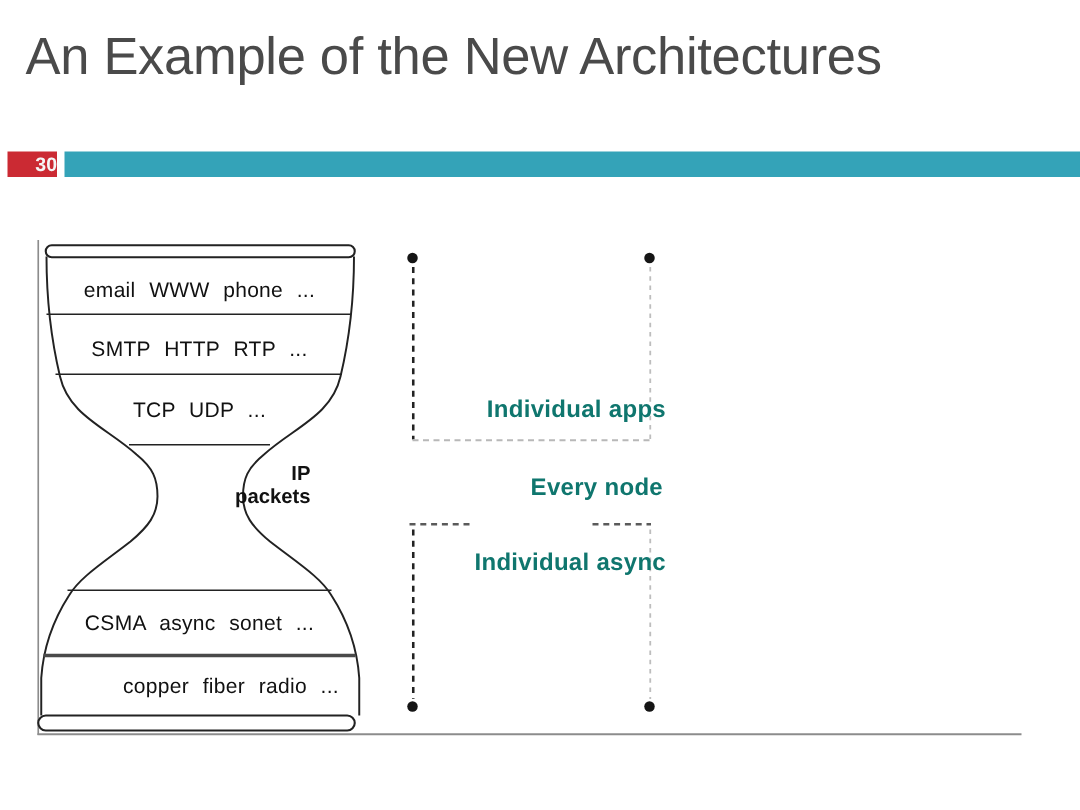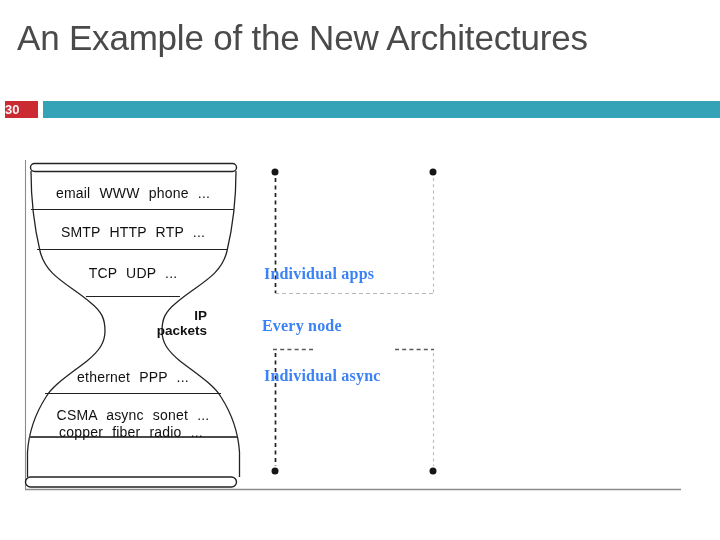--- a/index.html
+++ b/index.html
@@ -26,21 +26,21 @@
     left: 5px;
     top: 101px;
     width: 33px;
     height: 17px;
     background: var(--badge, #cb2a33);
     color: #f5f5f5;
     font-size: 13px;
     font-weight: bold;
     display: flex;
     align-items: center;
-    justify-content: flex-start;
+    justify-content: flex-end;
   }
   .accent-bar {
     position: absolute;
     left: 43px;
     top: 101px;
     width: 677px;
     height: 17px;
     background: var(--accent, #34a3b8);
   }
   svg.figure {
@@ -66,27 +66,26 @@
     width: 152px;
     text-align: right;
     font-size: 13.5px;
     line-height: 15px;
     font-weight: bold;
     color: #111;
   }
   .annot {
     position: absolute;
     width: 180px;
-    text-align: left;
+    text-align: right;
     font-size: 16px;
     font-weight: bold;
-    color: #3b82f6;
+    color: #0f766e;
     letter-spacing: 0.2px;
     white-space: nowrap;
-    font-family: Liberation Serif, serif;
   }
 </style>
 </head>
 <body>
 
 <div class="slide">
 
   <div class="title">
     <div>An Example of the New Architectures</div>
   </div>
@@ -130,21 +129,20 @@
 
   <div class="glass-label" style="left:30px; top:224px; width:206px;">SMTP HTTP RTP ...</div>
   <div class="glass-label" style="left:30px; top:185px; width:206px;">email WWW phone ...</div>
   <div class="glass-label" style="left:30px; top:265px; width:206px;text-align:center;">TCP UDP ...</div>
 
   <div class="waist-label">
     <div>IP</div>
     <div>packets</div>
   </div>
 
-  <div class="glass-label" style="left:30px; top:369px; width:206px;">ethernet PPP ...</div>
   <div class="glass-label" style="left:28px; top:407px; width:210px;">CSMA async sonet ...</div>
-  <div class="glass-label" style="left:26px; top:424px; width:210px;">copper fiber radio ...</div>
+  <div class="glass-label" style="left:26px; top:449px; width:210px;padding-left:23px;">copper fiber radio ...</div>
 
   <div class="annot" style="left:264px; top:265px;">Individual apps</div>
   <div class="annot" style="left:262px; top:317px;">Every node</div>
   <div class="annot" style="left:264px; top:367px;">Individual async</div>
 
 </div>
 
 </body></html>

